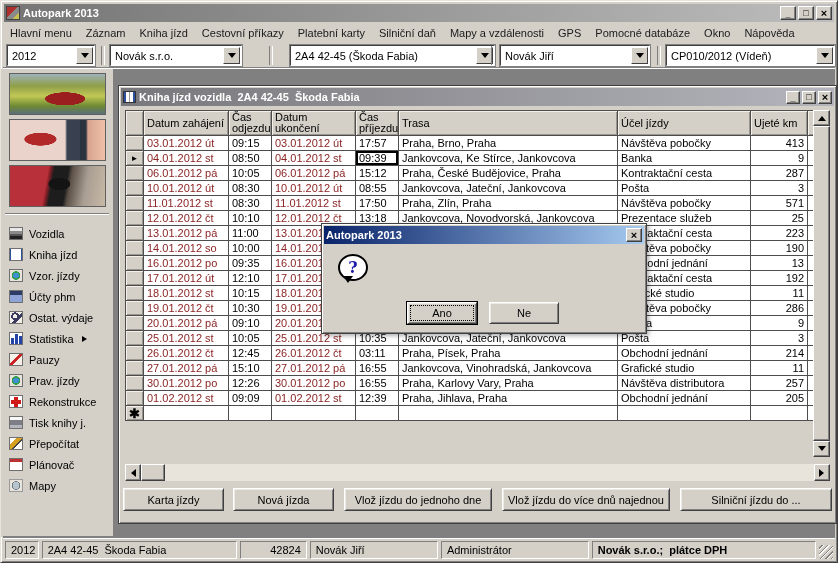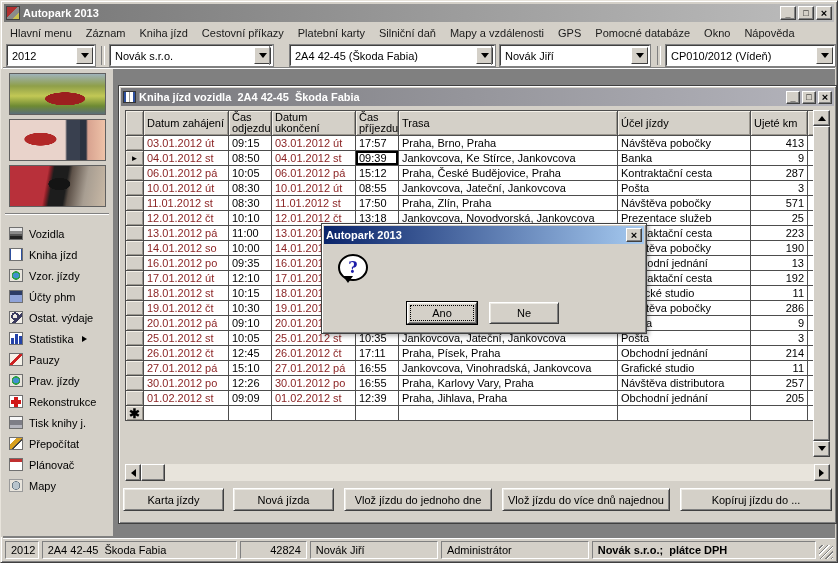--- a/index.html
+++ b/index.html
@@ -210,21 +210,21 @@
     </div>
 
   <div class="toolbar">
     <div class="combo" style="left:4px; width:88px;">
       <span class="val">2012</span>
       <span class="drop">
           <i></i>
         </span>
     </div>
     <div class="tsep" style="left:98px;"></div>
-    <div class="combo" style="left:107px; width:163px;">
+    <div class="combo" style="left:107px; width:132px;">
       <span class="val">Novák s.r.o.</span>
       <span class="drop">
           <i></i>
         </span>
     </div>
     <div class="tsep" style="left:266px;"></div>
     <div class="combo" style="left:287px; width:205px;">
       <span class="val">2A4 42-45 (Škoda Fabia)</span>
       <span class="drop">
           <i></i>
@@ -541,21 +541,21 @@
               <td>Pošta</td>
               <td class="km">3</td>
               <td></td>
             </tr>
 
             <tr>
               <td class="sel"></td>
               <td class="red">26.01.2012 čt</td>
               <td>12:45</td>
               <td class="red">26.01.2012 čt</td>
-              <td class="t2cell">17:11</td>
+              <td class="t2cell">03:11</td>
               <td>Praha, Písek, Praha</td>
               <td>Obchodní jednání</td>
               <td class="km">214</td>
               <td></td>
             </tr>
 
             <tr>
               <td class="sel"></td>
               <td class="red">27.01.2012 pá</td>
               <td>15:10</td>
@@ -624,21 +624,21 @@
         <div class="sbtn right">
             <i></i>
           </div>
       </div>
 
       <div class="btnrow">
         <div class="btn" style="left:4px; width:101px;text-align:right;">Karta jízdy</div>
         <div class="btn" style="left:114px; width:101px;">Nová jízda</div>
         <div class="btn" style="left:225px; width:148px;">Vlož jízdu do jednoho dne</div>
         <div class="btn" style="left:383px; width:168px;">Vlož jízdu do více dnů najednou</div>
-        <div class="btn" style="left:561px; width:152px;">Kopíruj jízdu do ...</div>
+        <div class="btn" style="left:561px; width:152px;">Silniční jízdu do ...</div>
       </div>
     </div>
   </div>
 
   <div class="dialog">
     <div class="dlg-title">
       <span class="cap">Autopark 2013</span>
       <span class="winbtns">
         <span class="wbtn close">×</span>
       </span>

